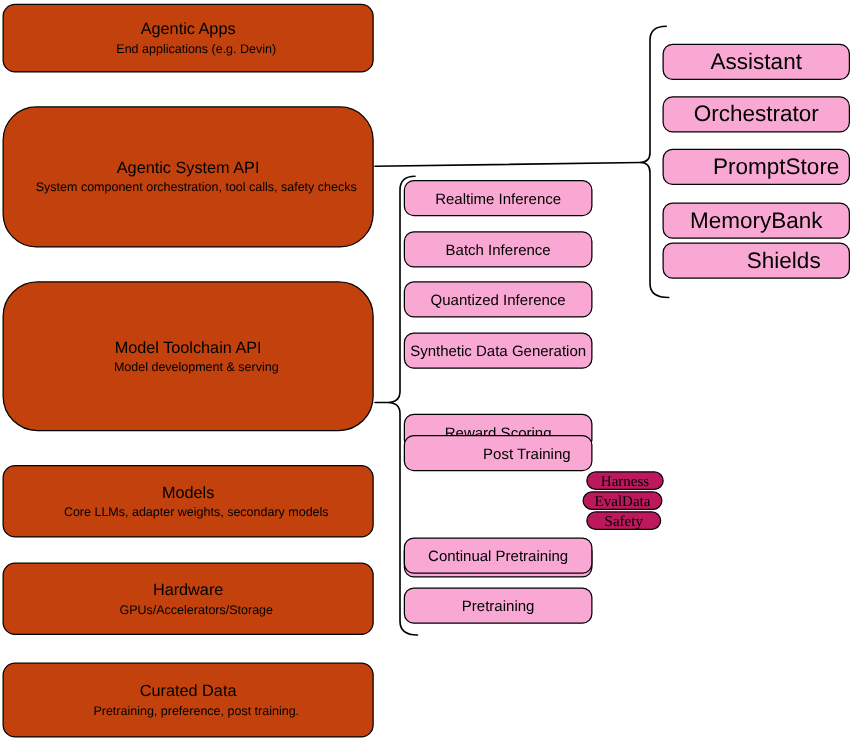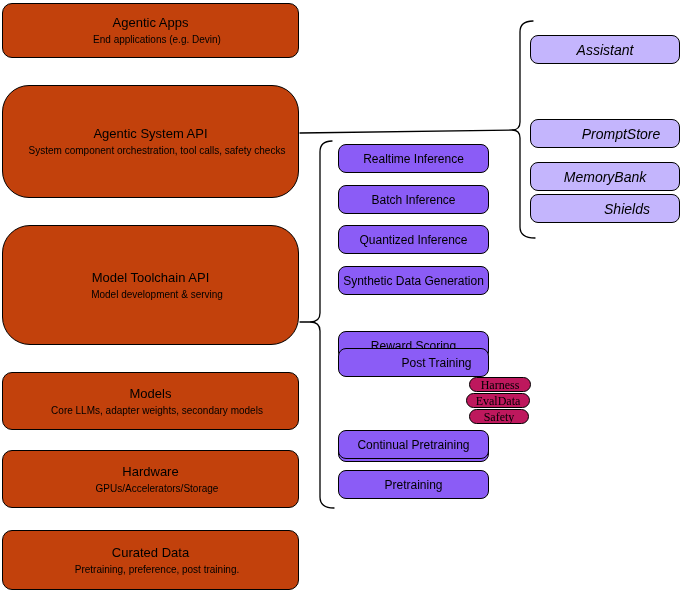--- a/index.html
+++ b/index.html
@@ -25,32 +25,32 @@
     border:1.3px solid #000000; background:#c2410c;
     display:flex; flex-direction:column;
     align-items:center; justify-content:center;
     text-align:center;
   }
   .btitle { font-size:13px; line-height:15px; }
   .bsub   { font-size:10px; line-height:12px; margin-top:4px;padding-left:13px; }
 
   
   .mbox {
-    position:absolute; left:338px; width:151px; height:29px;
-    border:1.3px solid #000000; border-radius:8px; background:#8b5cf6;
+    position:absolute; left:323px; width:151px; height:29px;
+    border:1.3px solid #000000; border-radius:8px; background:#f9a8d4;
     display:flex; align-items:center; justify-content:center;
     font-size:12px; white-space:nowrap;
   }
 
   
   .rbox {
     position:absolute; left:530px; width:150px; height:29px;
-    border:1.3px solid #000000; border-radius:8px; background:#c4b5fd;
+    border:1.3px solid #000000; border-radius:8px; background:#f9a8d4;
     display:flex; align-items:center; justify-content:center;
-    font-size:14px; white-space:nowrap;font-style:italic;
+    font-size:18px; white-space:nowrap;
   }
 
   
   .pill {
     position:absolute; height:15px;
     border:1.2px solid #000000; border-radius:8px; background:#be185d;
     display:flex; align-items:center; justify-content:center;
     font-size:12px; line-height:12px; white-space:nowrap;font-family:Liberation Serif, serif;
   }
 </style>
@@ -104,17 +104,18 @@
   <div class="mbox" style="top:348px;padding-left:46px;">Post Training</div>
   <div class="mbox" style="top:389px;margin-top:44px;">Evals</div>
   <div class="mbox" style="top:430px;">Continual Pretraining</div>
   <div class="mbox" style="top:470px;">Pretraining</div>
 
   <div class="pill" style="left:469px; top:377px; width:62px;">Harness</div>
   <div class="pill" style="left:466px; top:393px; width:64px;">EvalData</div>
   <div class="pill" style="left:469px; top:409px; width:60px;">Safety</div>
 
   <div class="rbox" style="top:35px;">Assistant</div>
+  <div class="rbox" style="top:77px;">Orchestrator</div>
   <div class="rbox" style="top:119px;padding-left:32px;">PromptStore</div>
   <div class="rbox" style="top:162px;">MemoryBank</div>
   <div class="rbox" style="top:194px;padding-left:44px;">Shields</div>
 
 </div>
 
 </body></html>

